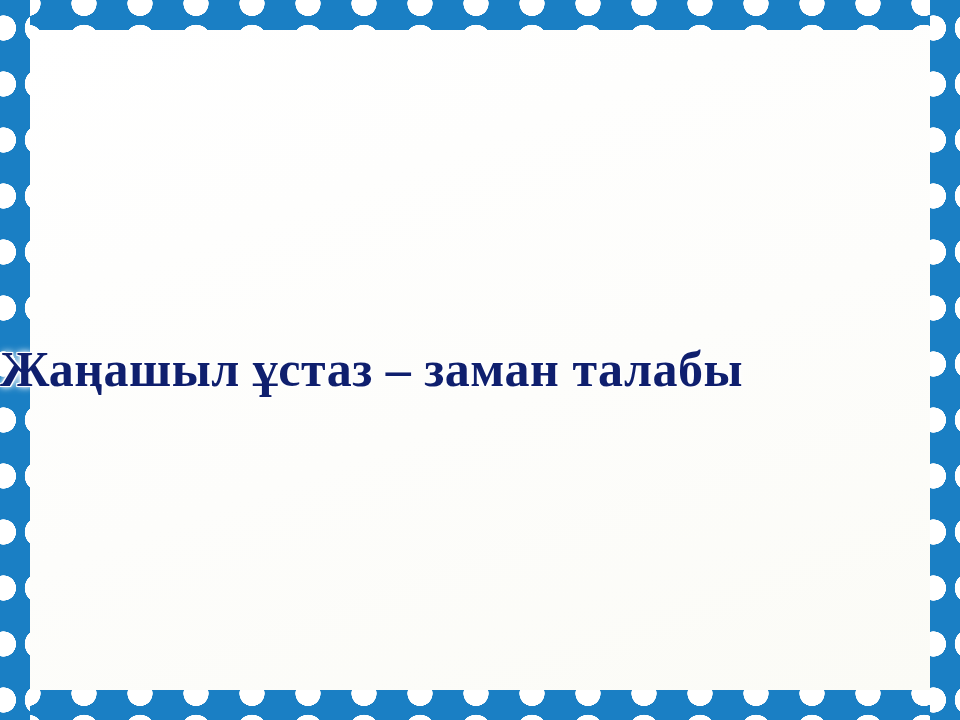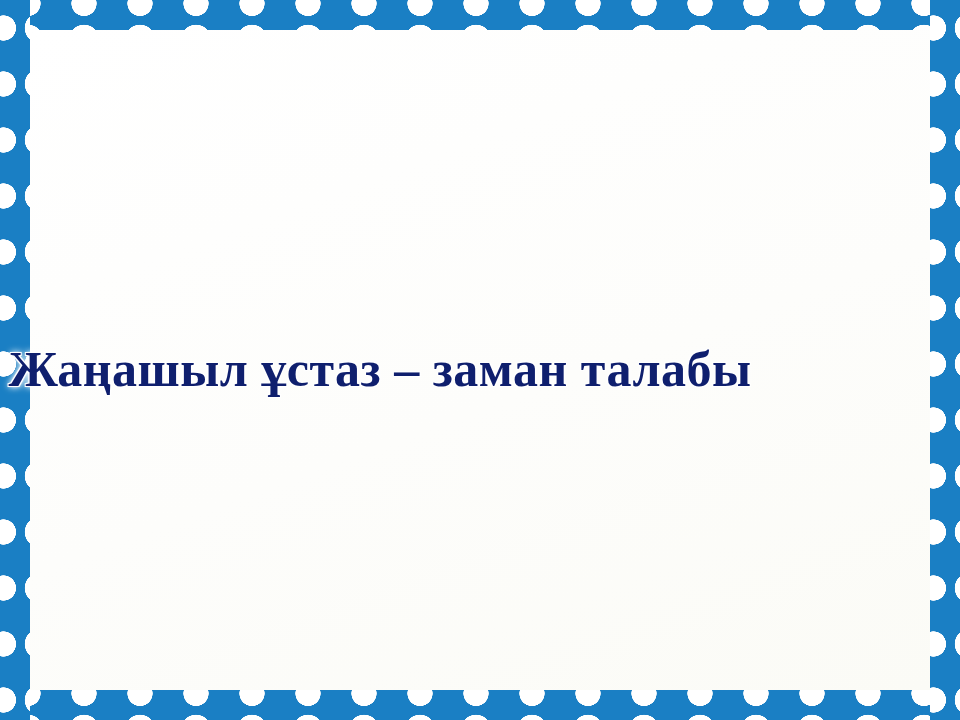--- a/index.html
+++ b/index.html
@@ -194,21 +194,21 @@
             background:linear-gradient(180deg,#7d2232,#5f1724);border-radius:8px 8px 0 0;}
   .p4-b-scarf{left:79%;top:35%;width:13%;height:30%;
               background:linear-gradient(180deg,#6ec6e8,#49a8d4);border-radius:3px;}
   .p4-b-shirt{left:83%;top:34%;width:5%;height:9%;background:#f4f4f2;}
   .p4-b-arm{left:60%;top:36%;width:20%;height:7%;background:#7d2232;border-radius:5px;transform:rotate(11deg);}
   .p4-b-hand{left:58%;top:36%;width:6%;height:6%;background:#dcb186;border-radius:50%;}
   .p4-b-stick{left:52%;top:36%;width:9%;height:2%;background:#2a2a2a;transform:rotate(6deg);}
   .p4-b-pants{left:77%;top:76%;width:17%;height:22%;background:#17181c;}
 
   
-  #title{position:absolute;left:0;top:340px;width:760px;text-align:center;z-index:8;
+  #title{position:absolute;left:0;top:340px;width:760px;text-align:left;z-index:8;
          font-family:"Liberation Serif", serif;
          font-weight:bold;font-size:50px;letter-spacing:.5px;
          color:#0f1f6e;white-space:nowrap;
          text-shadow:
             0 0 3px #ffffff, 0 0 6px #ffffff, 0 0 9px #ffffff,
             1px 1px 0 #ffffff, -1px -1px 0 #ffffff,
             1px -1px 0 #ffffff, -1px 1px 0 #ffffff;}
 </style>
 </head>
 <body>

